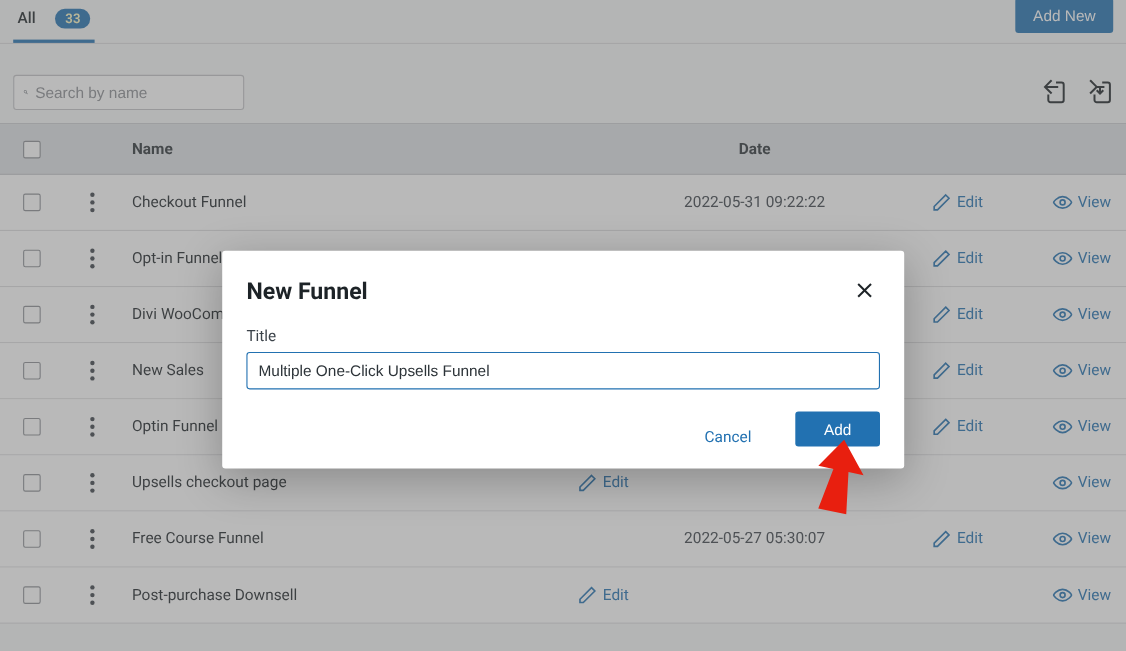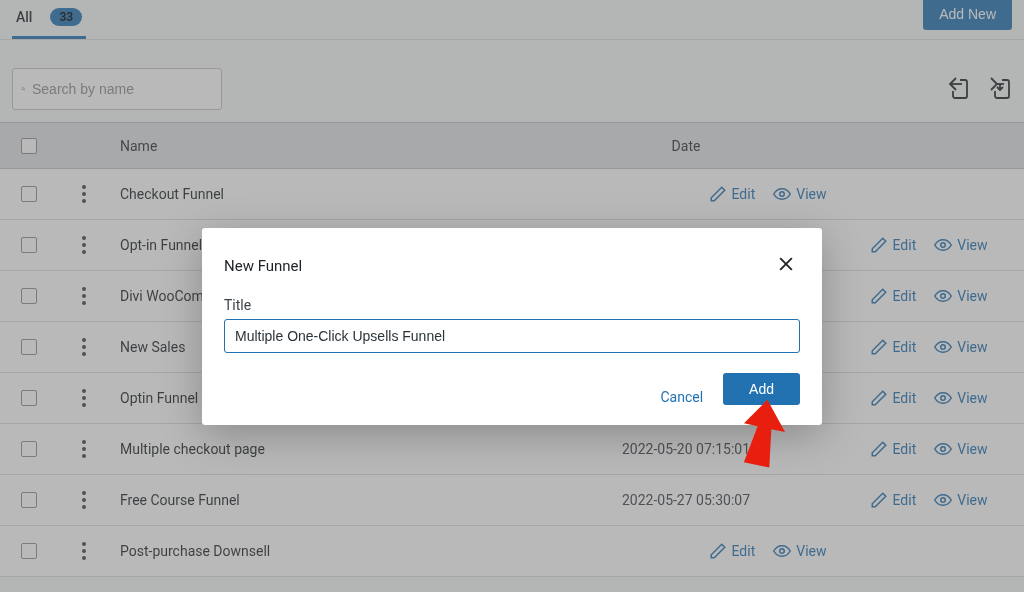--- a/index.html
+++ b/index.html
@@ -1,58 +1,58 @@
 <!DOCTYPE html>
 <html><head>
 <meta charset="utf-8">
 <style>
   * { box-sizing: border-box; margin: 0; padding: 0; }
   body { font-family: -apple-system, BlinkMacSystemFont, "Segoe UI", Roboto, Arial, sans-serif; font-size: 14px; color: #1d2327; background: #f6f7f7; width: 1024px; height: 592px; overflow: hidden; position: relative; }
 
   .topbar { display: flex; justify-content: space-between; align-items: flex-start; padding: 0 12px; border-bottom: 1px solid #dcdcde; }
   .tabs { display: flex; align-items: center; gap: 8px; }
   .tab { display: flex; align-items: center; gap: 18px; padding: 8px 4px 10px; border-bottom: 3px solid #2271b1; color: #1d2327; font-weight: 500; cursor: pointer; }
-  .badge { background: #2271b1; color: #000000; border-radius: 12px; padding: 2px 9px; font-size: 12px; font-weight: 600; }
+  .badge { background: #2271b1; color: #fef9c3; border-radius: 12px; padding: 2px 9px; font-size: 12px; font-weight: 600; }
   .add-new { background: #2271b1; color: #fff; border: none; padding: 8px 16px; border-radius: 3px; font-size: 14px; cursor: pointer; margin-top: -2px; }
 
   .toolbar { display: flex; justify-content: space-between; align-items: center; padding: 28px 12px 12px; }
-  .search { display: flex; align-items: center; border: 1px solid #c3c4c7; background: #fff; border-radius: 3px; padding: 0 8px; width: 210px; height: 42px; }
+  .search { display: flex; align-items: center; border: 1px solid #c3c4c7; background: #fff; border-radius: 3px; padding: 0 8px; width: 210px; height: 32px; }
   .search input { border: none; outline: none; flex: 1; font-size: 14px; color: #50575e; background: transparent; }
   .search input::placeholder { color: #8c8f94; }
   .search svg { width: 18px; height: 18px; fill: #50575e; margin-right: 6px; }
   .toolbar-icons { display: flex; gap: 18px; }
   .toolbar-icons svg { width: 24px; height: 24px; fill: none; stroke: #1d2327; stroke-width: 1.8; cursor: pointer; }
 
   .table { width: 100%; border-top: 1px solid #c3c4c7; }
-  .thead { display: flex; align-items: center; background: #dfe2e5; border-bottom: 1px solid #c3c4c7; height: 46px; font-weight: 400; color: #2c3338; }
+  .thead { display: flex; align-items: center; background: #dfe2e5; border-bottom: 1px solid #c3c4c7; height: 46px; font-weight: 700; color: #2c3338; }
   .col-check { width: 58px; display: flex; justify-content: center; }
   .col-more { width: 52px; display: flex; justify-content: center; }
   .col-name { flex: 0 0 415px; padding-left: 10px; }
   .col-date { flex: 0 0 322px; text-align: center; }
-  .col-actions { flex: 1; display: flex; justify-content: center; gap: 18px; padding-right: 14px; }
+  .col-actions { flex: 1; display: flex; justify-content: space-between; gap: 18px; padding-right: 14px; }
   .trow { display: flex; align-items: center; background: #fff; border-bottom: 1px solid #dcdcde; height: 51px; }
   .checkbox { width: 16px; height: 16px; border: 1px solid #8c8f94; border-radius: 2px; background: #fff; cursor: pointer; }
   .more-icon { display: flex; flex-direction: column; gap: 3px; cursor: pointer; padding: 6px; }
   .more-icon span { width: 4px; height: 4px; background: #3c434a; border-radius: 50%; }
   .row-name { color: #1d2327; }
   .row-date { color: #3c434a; }
   .action { display: flex; align-items: center; gap: 5px; color: #2271b1; cursor: pointer; font-size: 14px; }
   .action svg { width: 18px; height: 18px; stroke: #2271b1; fill: none; stroke-width: 2; }
 
   .overlay { position: absolute; inset: 0; background: rgba(100,100,100,0.45); display: flex; justify-content: center; align-items: flex-start; }
   .modal { background: #fff; width: 620px; margin-top: 228px; border-radius: 3px; box-shadow: 0 10px 40px rgba(0,0,0,.25); padding: 22px 22px 20px; }
   .modal-head { display: flex; justify-content: space-between; align-items: center; margin-bottom: 16px; }
-  .modal-title { font-size: 15px; font-weight: 400; color: #1d2327; }
+  .modal-title { font-size: 21px; font-weight: 700; color: #1d2327; }
   .close-btn { cursor: pointer; padding: 4px; }
   .close-btn svg { width: 20px; height: 20px; stroke: #1d2327; stroke-width: 2.2; }
   .modal-label { font-size: 14px; color: #3c434a; margin-bottom: 6px; display: block; }
   .modal-input { width: 100%; border: 1px solid #2271b1; border-radius: 3px; padding: 8px 10px; font-size: 14px; color: #2c3338; outline: none; }
   .modal-actions { display: flex; justify-content: flex-end; gap: 20px; margin-top: 20px; align-items: flex-end; }
   .cancel-link { color: #2271b1; cursor: pointer; font-size: 14px; }
-  .add-btn { background: #2271b1; color: #fff; border: none; padding: 8px 26px; border-radius: 3px; font-size: 14px; cursor: pointer; }
+  .add-btn { background: #2271b1; color: #fff; border: none; padding: 8px 26px; border-radius: 3px; font-size: 14px; cursor: pointer; margin-left: 20px; }
 
   .arrow { position: absolute; left: 740px; top: 400px; width: 50px; height: 70px; pointer-events: none; }
 </style>
 </head>
 <body>
 
 <div class="topbar">
   <div class="tabs">
     <div class="tab">
       <span>All</span>
@@ -101,20 +101,21 @@
           <div class="checkbox"></div>
         </div>
     <div class="col-more">
           <div class="more-icon">
             <span></span>
             <span></span>
             <span></span>
           </div>
         </div>
     <div class="col-name row-name">Checkout Funnel</div>
+    <div class="col-date row-date">2022-05-31 09:22:22</div>
     <div class="col-actions">
       <div class="action">
         <svg viewBox="0 0 24 24">
               <path d="M17 3l4 4L7 21H3v-4L17 3z"></path>
             </svg>
         <span>Edit</span>
       </div>
       <div class="action">
         <svg viewBox="0 0 24 24">
               <path d="M1 12s4-7 11-7 11 7 11 7-4 7-11 7S1 12 1 12z"></path>
@@ -244,22 +245,21 @@
     <div class="col-check">
           <div class="checkbox"></div>
         </div>
     <div class="col-more">
           <div class="more-icon">
             <span></span>
             <span></span>
             <span></span>
           </div>
         </div>
-    <div class="col-name row-name">Multiple checkout page</div>
-    <div class="col-date row-date">2022-05-20 07:15:01</div>
+    <div class="col-name row-name">Upsells checkout page</div>
     <div class="col-actions">
       <div class="action">
         <svg viewBox="0 0 24 24">
               <path d="M17 3l4 4L7 21H3v-4L17 3z"></path>
             </svg>
         <span>Edit</span>
       </div>
       <div class="action">
         <svg viewBox="0 0 24 24">
               <path d="M1 12s4-7 11-7 11 7 11 7-4 7-11 7S1 12 1 12z"></path>

